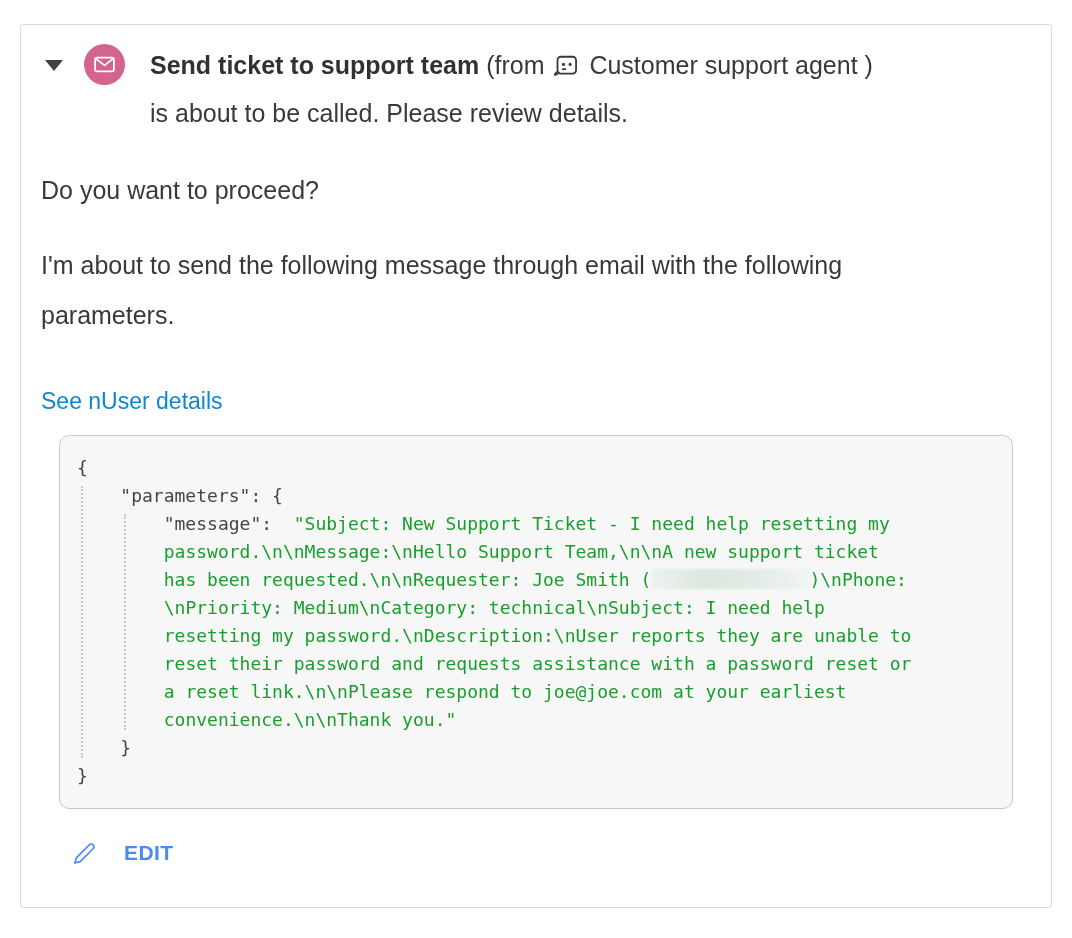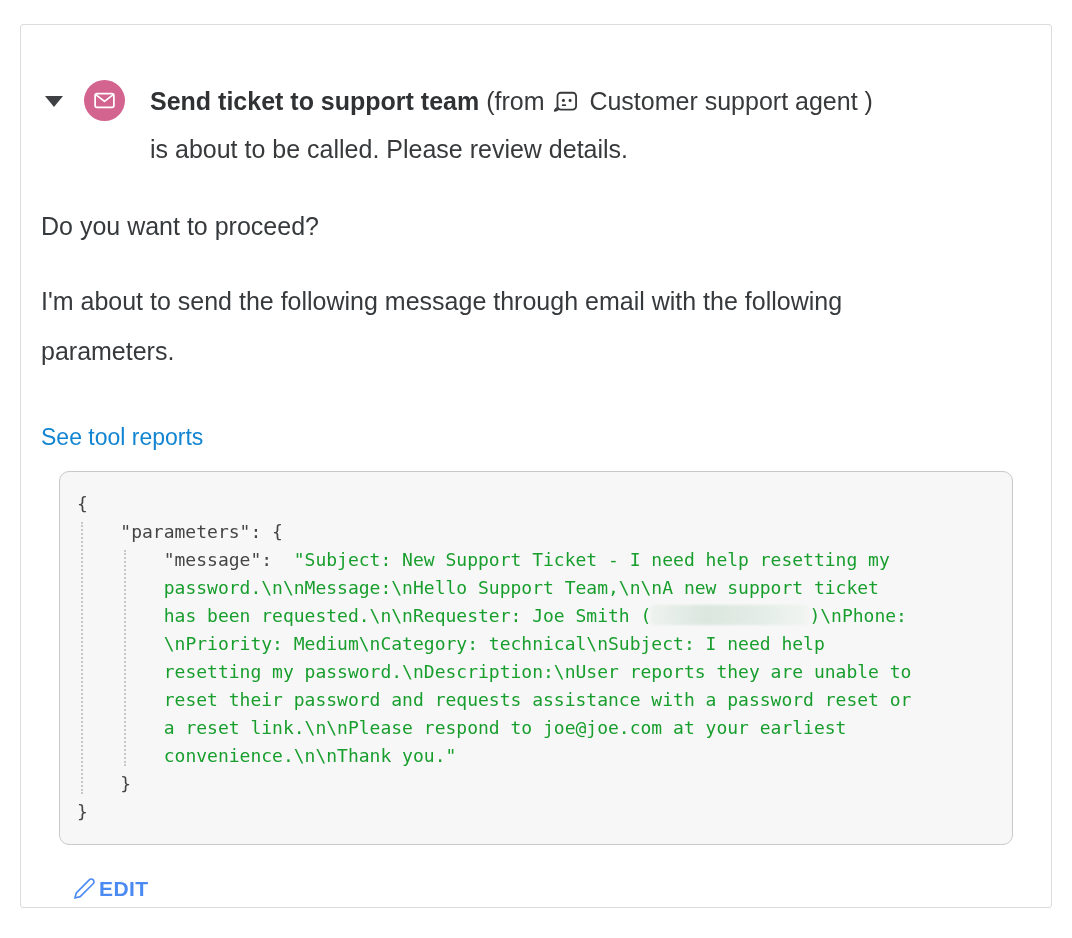--- a/index.html
+++ b/index.html
@@ -6,21 +6,21 @@
   body{
     width:1072px;height:938px;position:relative;
     background:#ffffff;color:#373a3c;
     font-family:"Liberation Sans",sans-serif;
     overflow:hidden;
   }
   .card{
     position:absolute;left:20px;top:24px;width:1032px;height:884px;
     box-sizing:border-box;background:#fff;
     border:1px solid #dcdcdc;border-radius:3px;
-    padding:52px 18px 26px 18px;
+    padding:16px 18px 26px 18px;
   }
   
   .header-row{display:flex;align-items:flex-start;margin-left:6px;}
   .collapse-tri{
     width:0;height:0;flex:0 0 auto;
     border-left:9px solid transparent;border-right:9px solid transparent;
     border-top:11px solid #3e4144;margin-top:19px;cursor:pointer;
   }
   .tool-icon-circle{
     flex:0 0 auto;width:41px;height:41px;border-radius:50%;
@@ -53,21 +53,21 @@
     display:inline-block;width:158px;height:20px;vertical-align:-3px;border-radius:2px;
     background:linear-gradient(90deg,#eef2ef,#dbe7df 35%,#e4ede7 70%,#f2f5f2);
     filter:blur(1.2px);
   }
   .guide{position:absolute;width:0;border-left:2px dotted #c8c8c8;}
   .guide1{left:21px;top:50px;height:272px;}
   .guide2{left:64px;top:78px;height:216px;}
   
   .footer{display:flex;justify-content:space-between;align-items:center;margin:32px 30px 0 34px;}
   .btn{
-    display:flex;align-items:flex-start;gap:3px;
+    display:flex;align-items:flex-end;gap:28px;
     color:#4a8af2;font-weight:700;font-size:21px;letter-spacing:.4px;
     background:none;border:none;padding:0;cursor:pointer;
     font-family:"Liberation Sans",sans-serif;
   }
   .btn svg{display:block;}
   .right-btns{display:flex;gap:54px;}
 </style>
 </head>
 <body>
 
@@ -96,21 +96,21 @@
         <span>)</span>
       </div>
       <div class="hl2">is about to be called. Please review details.</div>
     </div>
   </div>
 
   <div class="para para2">Do you want to proceed?</div>
   <div class="para">I'm about to send the following message through email with the following parameters.</div>
 
   <div class="tools-row">
-    <a class="details-link">See tool reports</a>
+    <a class="details-link">See nUser details</a>
   </div>
 
   <div class="code-box">
     <div class="guide guide1"></div>
     <div class="guide guide2"></div>
     <pre class="code-pre"><div class="code-line"><span class="code-plain">{</span></div><div class="code-line"><span class="code-plain">    "parameters": {</span></div><div class="code-line"><span class="code-plain">        "message":  </span><span class="code-str">"Subject: New Support Ticket - I need help resetting my</span></div><div class="code-line"><span class="code-plain">        </span><span class="code-str">password.\n\nMessage:\nHello Support Team,\n\nA new support ticket</span></div><div class="code-line"><span class="code-plain">        </span><span class="code-str">has been requested.\n\nRequester: Joe Smith (</span><span class="redacted"></span><span class="code-str">)\nPhone:</span></div><div class="code-line"><span class="code-plain">        </span><span class="code-str">\nPriority: Medium\nCategory: technical\nSubject: I need help</span></div><div class="code-line"><span class="code-plain">        </span><span class="code-str">resetting my password.\nDescription:\nUser reports they are unable to</span></div><div class="code-line"><span class="code-plain">        </span><span class="code-str">reset their password and requests assistance with a password reset or</span></div><div class="code-line"><span class="code-plain">        </span><span class="code-str">a reset link.\n\nPlease respond to joe@joe.com at your earliest</span></div><div class="code-line"><span class="code-plain">        </span><span class="code-str">convenience.\n\nThank you."</span></div><div class="code-line"><span class="code-plain">    }</span></div><div class="code-line"><span class="code-plain">}</span></div></pre>
   </div>
 
   <div class="footer">
     <button class="btn">

